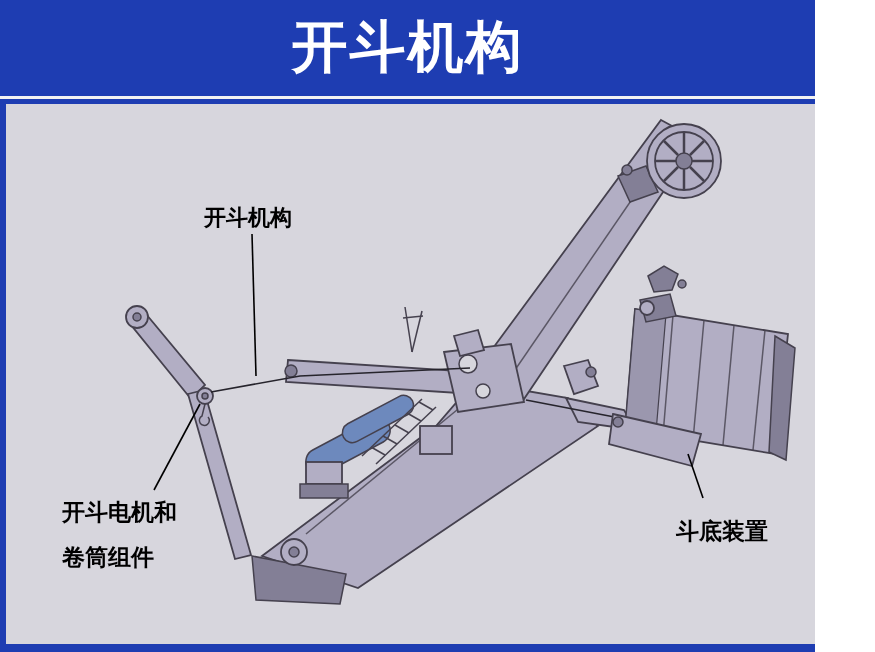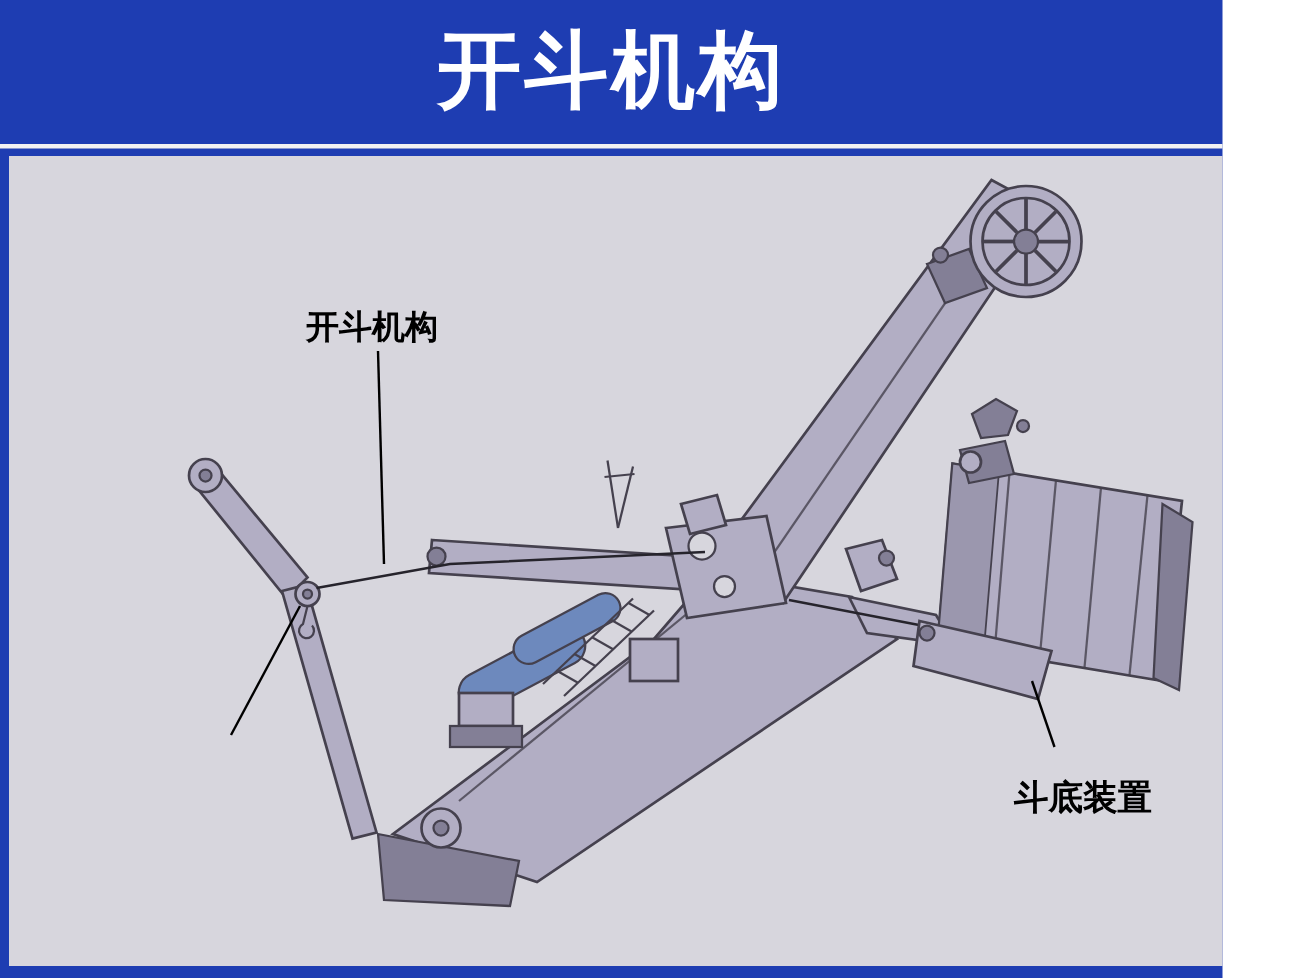--- a/index.html
+++ b/index.html
@@ -190,17 +190,21 @@
 
       <g>
         <line class="pointer" x1="246" y1="130" x2="250" y2="272"></line>
         <line class="pointer" x1="148" y1="386" x2="194" y2="300"></line>
         <line class="pointer" x1="697" y1="394" x2="682" y2="350"></line>
       </g>
     </svg>
 
     <div class="label label-rope">开斗机构</div>
 
+    <div class="label label-motor">
+      <div>开斗电机和</div>
+      <div>卷筒组件</div>
+    </div>
 
     <div class="label label-bucket">斗底装置</div>
 
   </div>
 </div>
 
 </body></html>

